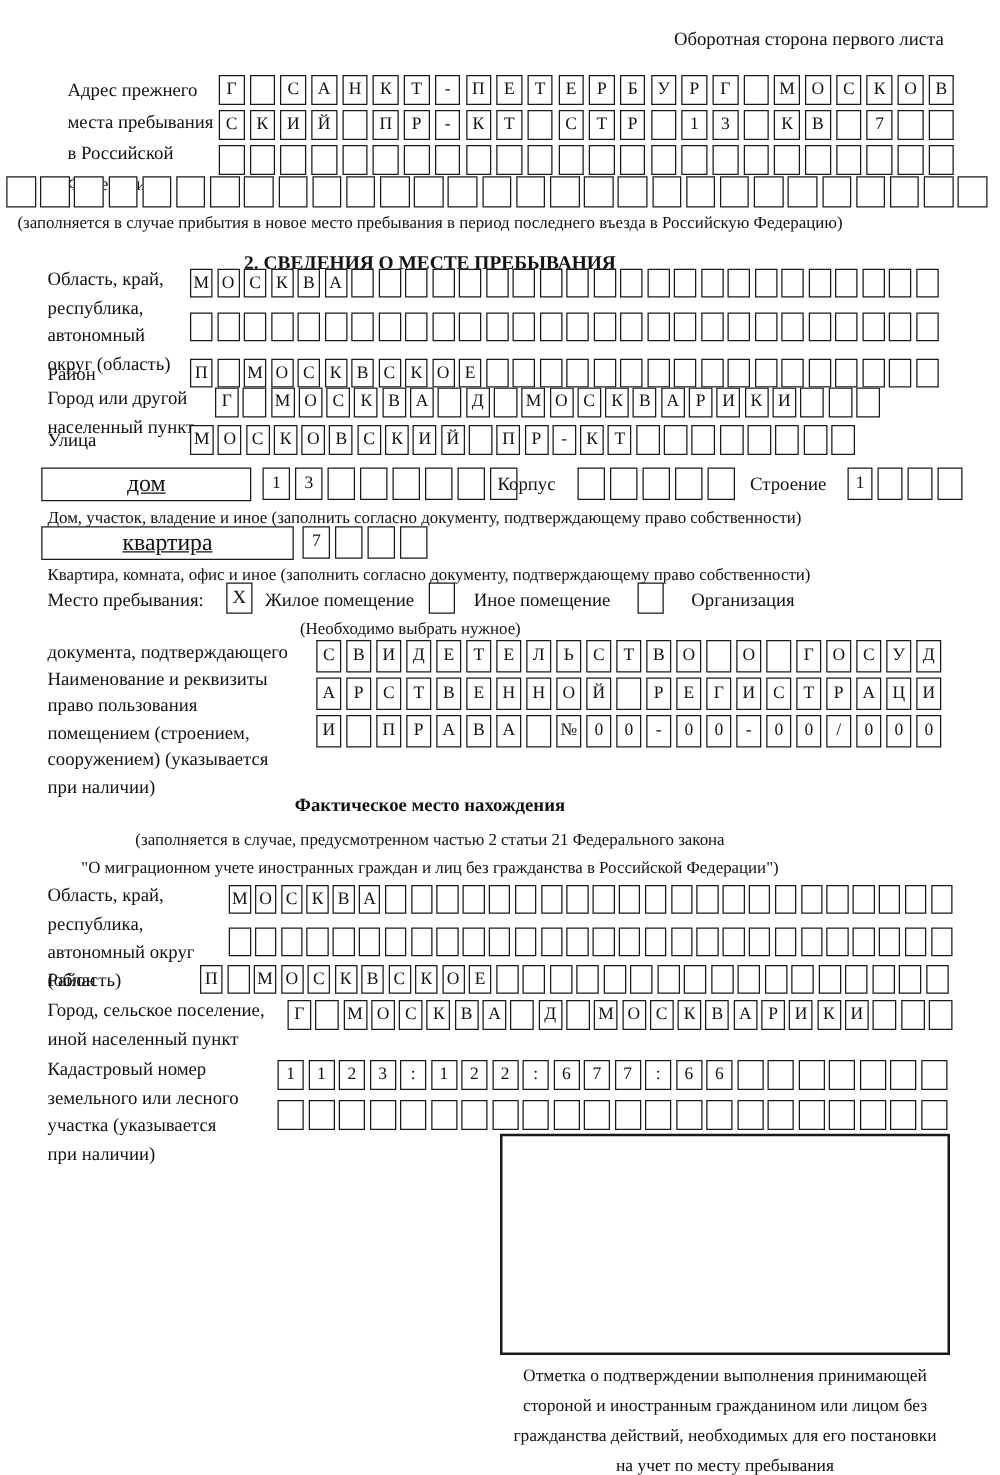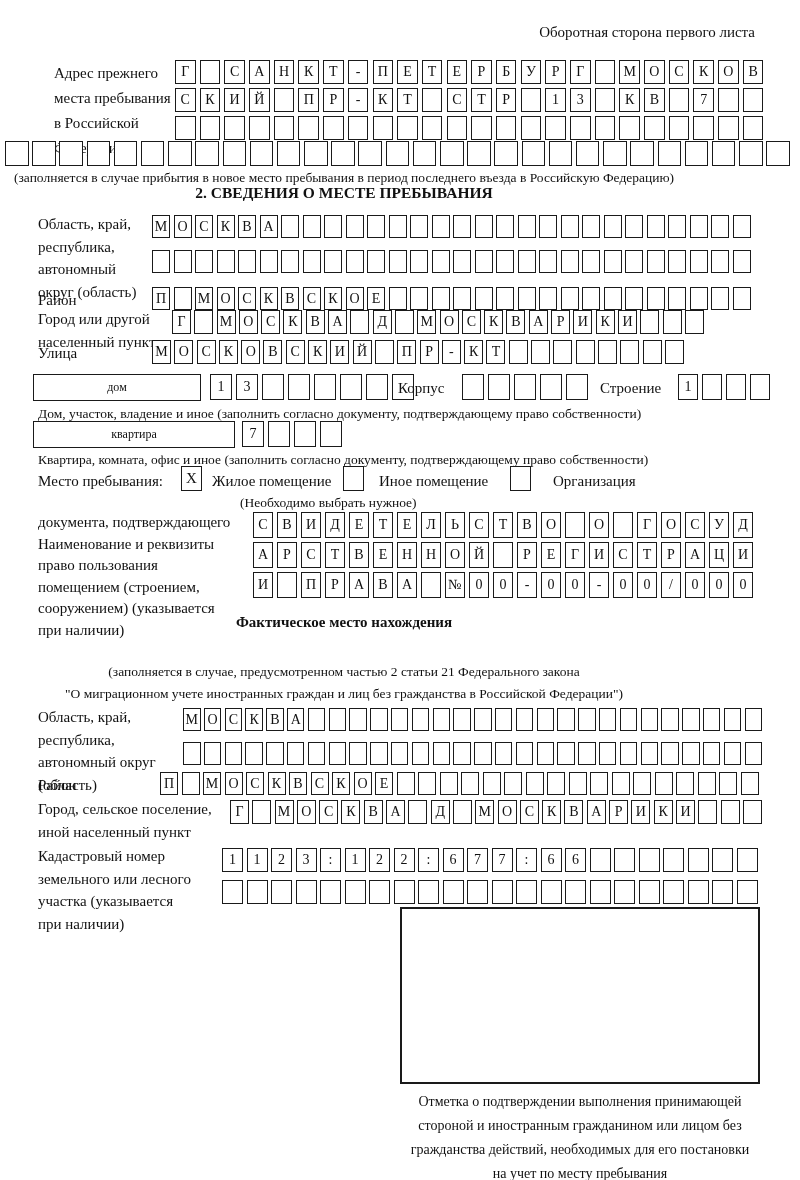--- a/index.html
+++ b/index.html
@@ -19,21 +19,21 @@
   .g24 .cell{width:20.5px;height:24px;} .g24{gap:4.2px;}
   .gfull .cell{width:23.5px;height:25px;} .gfull{gap:3.7px;}
   .g28 .cell{width:18px;height:23px;} .g28{gap:3.5px;}
   .g28f .cell{width:17.5px;height:23px;} .g28f{gap:3.3px;}
   .g24c .cell{width:19px;height:24px;} .g24c{gap:3.3px;}
   .gdom .cell{width:22px;height:26px;} .gdom{gap:4px;}
   .gstr .cell{width:20px;height:26px;} .gstr{gap:4px;}
   .gdoc .cell{width:20px;height:26px;} .gdoc{gap:4px;}
   .gkad .cell{width:21px;height:24px;} .gkad{gap:3.5px;}
   .namedbox{box-sizing:border-box;border:1.6px solid #1a1a1a;display:flex;
-        align-items:center;justify-content:center;font-size:12px;}
+        align-items:center;justify-content:center;font-size:19px;text-decoration:underline;}
   .checkbox{box-sizing:border-box;border:1.6px solid #1a1a1a;width:21px;height:25px;
         display:flex;align-items:center;justify-content:center;font-size:15px;}
   .stampbox{box-sizing:border-box;border:2px solid #1a1a1a;background:#fff;}
 </style>
 </head>
 <body>
 
 <div id="page">
 
   <div class="abs lbl" style="top:20px;right:45px;">Оборотная сторона первого листа</div>
@@ -148,21 +148,21 @@
       <span class="cell"></span>
       <span class="cell"></span>
       <span class="cell"></span>
       <span class="cell"></span>
       <span class="cell"></span>
       <span class="cell"></span>
       <span class="cell"></span>
     </div>
   <div class="abs cap center" style="top:170px;">(заполняется в случае прибытия в новое место пребывания в период последнего въезда в Российскую Федерацию)</div>
 
-  <div class="abs title center" style="top:184px;">2. СВЕДЕНИЯ О МЕСТЕ ПРЕБЫВАНИЯ</div>
+  <div class="abs title center" style="top:202px;">2. СВЕДЕНИЯ О МЕСТЕ ПРЕБЫВАНИЯ</div>
 
   <div class="abs lbl-tight" style="left:38px;top:213px;">
       <div>Область, край,</div>
       <div>республика,</div>
       <div>автономный</div>
       <div>округ (область)</div>
     </div>
   <div class="abs cellrow g28" style="left:152px;top:215px;">
       <span class="cell">М</span>
       <span class="cell">О</span>
@@ -432,21 +432,21 @@
       <span class="cell">0</span>
       <span class="cell">-</span>
       <span class="cell">0</span>
       <span class="cell">0</span>
       <span class="cell">/</span>
       <span class="cell">0</span>
       <span class="cell">0</span>
       <span class="cell">0</span>
     </div>
 
-  <div class="abs title center" style="top:614px;font-size:15px;">Фактическое место нахождения</div>
+  <div class="abs title center" style="top:637px;font-size:15px;">Фактическое место нахождения</div>
   <div class="abs cap center" style="top:661px;line-height:22px;">
       <div>(заполняется в случае, предусмотренном частью 2 статьи 21 Федерального закона</div>
       <div>"О миграционном учете иностранных граждан и лиц без гражданства в Российской Федерации")</div>
     </div>
 
   <div class="abs lbl-tight" style="left:38px;top:706px;">
       <div>Область, край,</div>
       <div>республика,</div>
       <div>автономный округ</div>
       <div>(область)</div>

